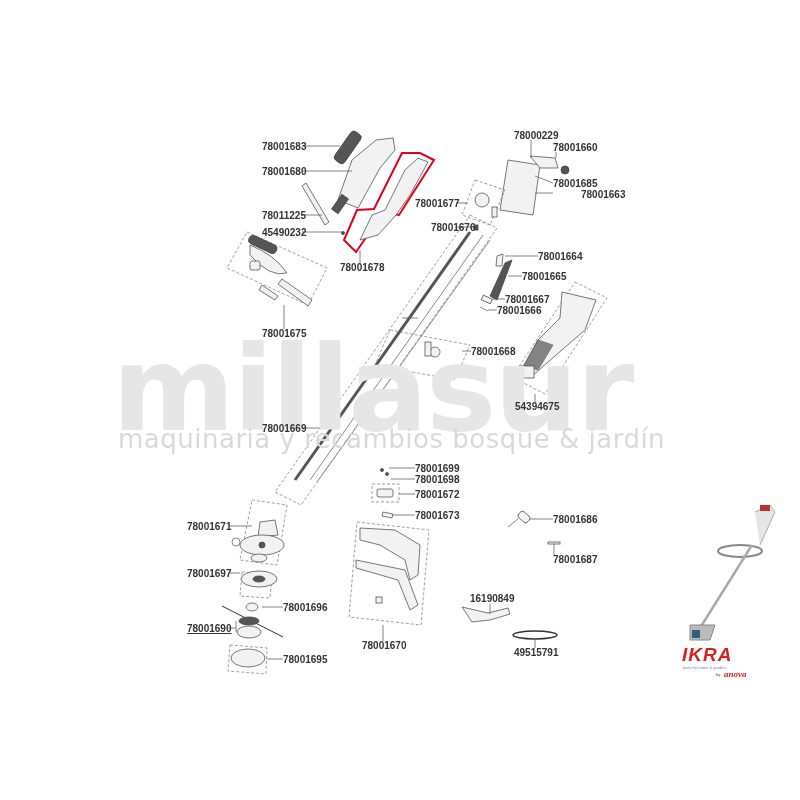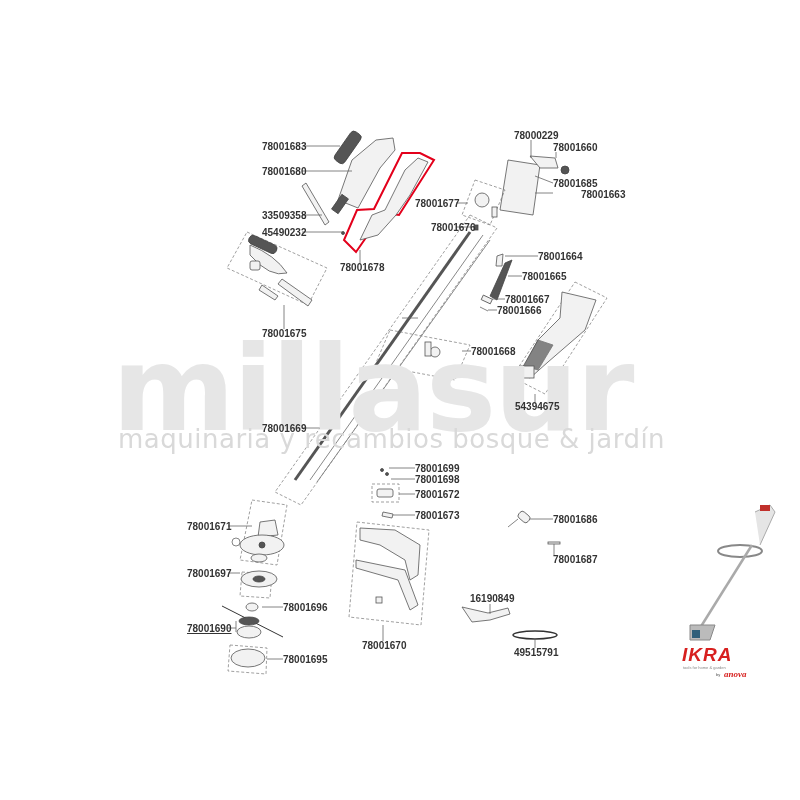--- a/index.html
+++ b/index.html
@@ -181,21 +181,21 @@
     <rect x="692" y="630" width="8" height="8" fill="#2f5f7a"></rect>
   </g>
 </svg>
 
 <div class="wm-big">millasur</div>
 <div class="wm-sub">maquinaria y recambios bosque &amp; jardín</div>
 
 <div id="labels">
     <div class="lbl" style="left: 262px; top: 142px;">78001683</div>
     <div class="lbl" style="left: 262px; top: 167px; text-align: center;">78001680</div>
-    <div class="lbl" style="left: 262px; top: 211px;">33509358</div>
+    <div class="lbl" style="left: 262px; top: 211px;">78011225</div>
     <div class="lbl" style="left: 262px; top: 228px;">45490232</div>
     <div class="lbl" style="left: 340px; top: 263px;">78001678</div>
     <div class="lbl" style="left: 262px; top: 329px;">78001675</div>
     <div class="lbl" style="left: 514px; top: 131px;">78000229</div>
     <div class="lbl" style="left: 553px; top: 143px;">78001660</div>
     <div class="lbl" style="left: 553px; top: 179px;">78001685</div>
     <div class="lbl" style="left: 581px; top: 190px;">78001663</div>
     <div class="lbl" style="left: 415px; top: 199px;">78001677</div>
     <div class="lbl" style="left: 415px; top: 223px; margin-left: 16px;">78001676</div>
     <div class="lbl" style="left: 538px; top: 252px;">78001664</div>

